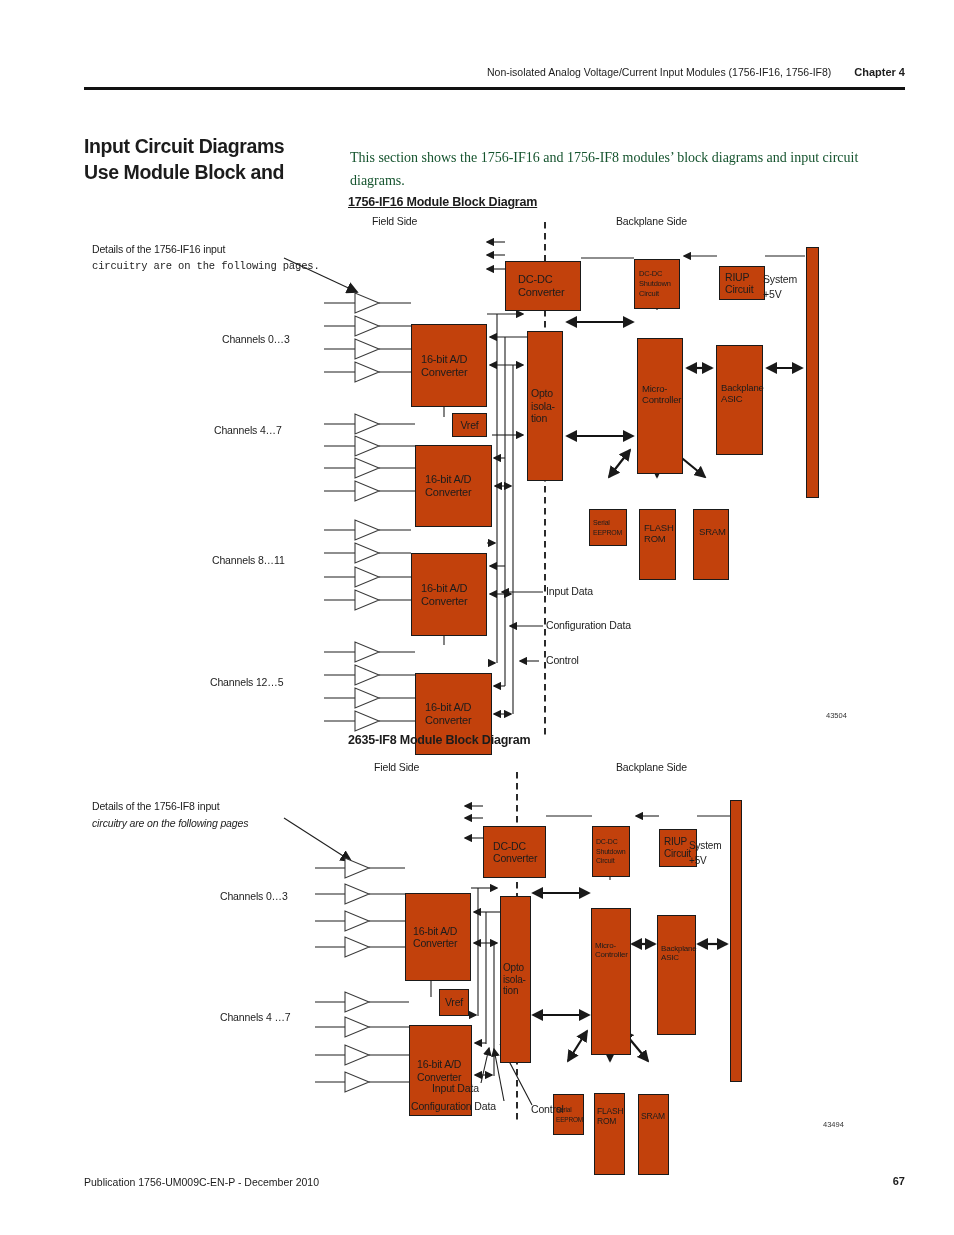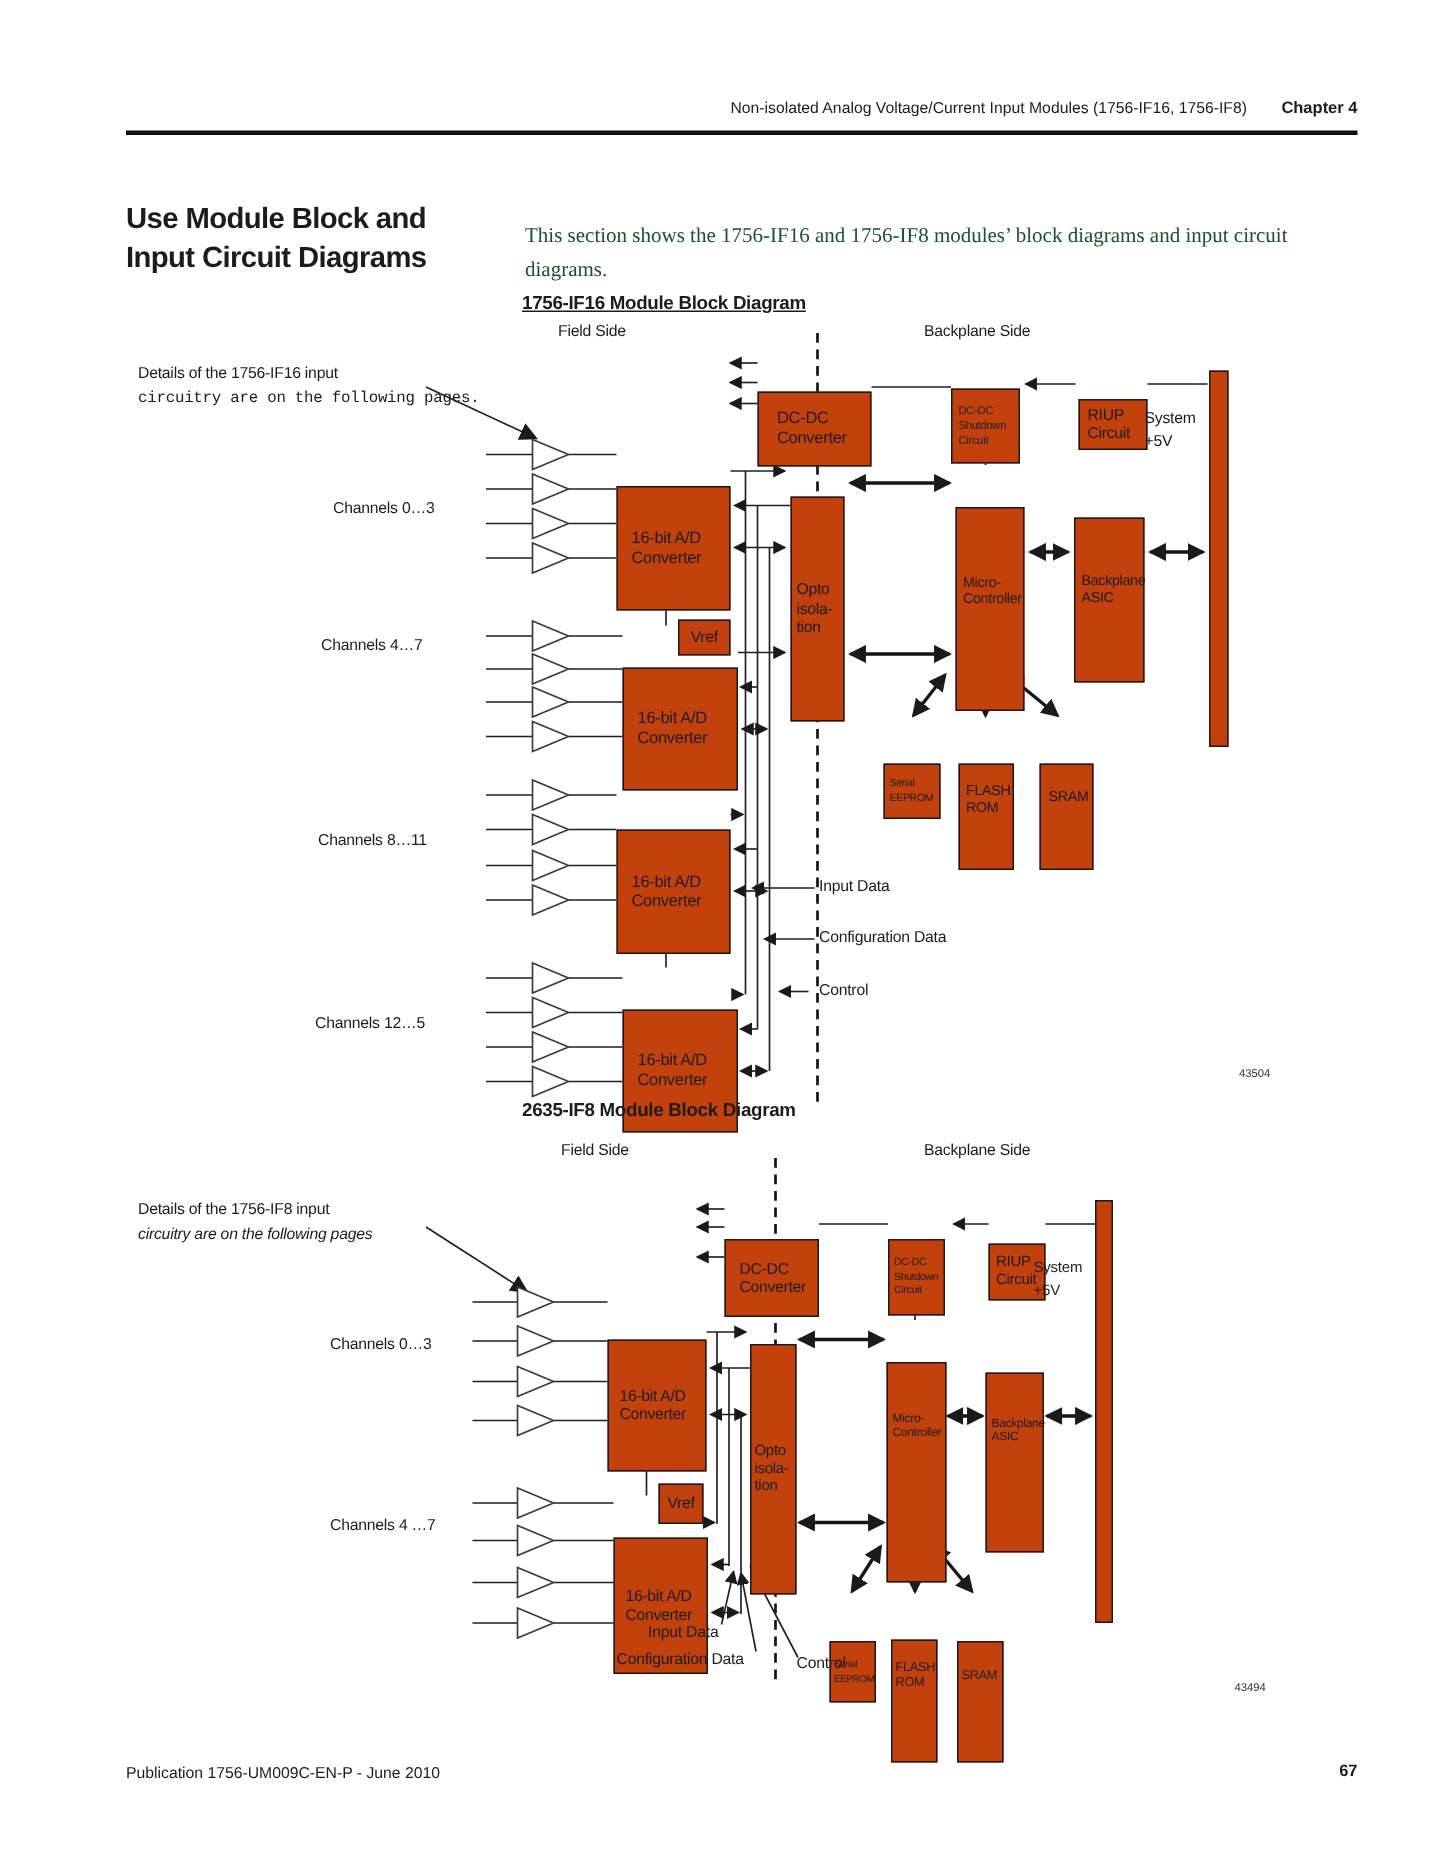--- a/index.html
+++ b/index.html
@@ -29,22 +29,22 @@
 </style>
 </head>
 <body>
 
 <div class="hdr">
   <span>Non-isolated Analog Voltage/Current Input Modules (1756-IF16, 1756-IF8)</span>
   <span class="chap">Chapter 4</span>
 </div>
 <div class="rule"></div>
 <div class="sectitle">
+  <div>Input Circuit Diagrams</div>
   <div>Use Module Block and</div>
-  <div>Input Circuit Diagrams</div>
 </div>
 <div class="intro">This section shows the 1756-IF16 and 1756-IF8 modules’ block diagrams and input circuit diagrams.</div>
 
 <svg width="954" height="1235" viewBox="0 0 954 1235">
   <defs>
     <marker id="ma" viewBox="0 0 10 10" refX="8.5" refY="5" markerWidth="8" markerHeight="8" orient="auto-start-reverse">
         <path d="M0 0L10 5L0 10z" fill="#1a1a1a"></path>
       </marker>
     <marker id="mb" viewBox="0 0 10 10" refX="8.5" refY="5" markerWidth="5.5" markerHeight="5.5" orient="auto-start-reverse">
         <path d="M0 0L10 5L0 10z" fill="#1a1a1a"></path>
@@ -203,14 +203,14 @@
 <div class="box bt" style="left:638px;top:1066px;width:31px;height:81px;font-size:8.5px;padding:16px 0 0 2px;">SRAM</div>
 
 <div class="lbl" style="left:220px;top:890px;">Channels 0…3</div>
 <div class="lbl" style="left:220px;top:1011px;">Channels 4 …7</div>
 
 <div class="lbl" style="left:432px;top:1082px;">Input Data</div>
 <div class="lbl" style="left:411px;top:1100px;">Configuration Data</div>
 <div class="lbl" style="left:531px;top:1103px;">Control</div>
 <div class="lbl fig" style="left:823px;top:1120px;">43494</div>
 
-<div class="ftr-l">Publication 1756-UM009C-EN-P - June 2010</div>
+<div class="ftr-l">Publication 1756-UM009C-EN-P - December 2010</div>
 <div class="ftr-p">67</div>
 
 </body></html>

